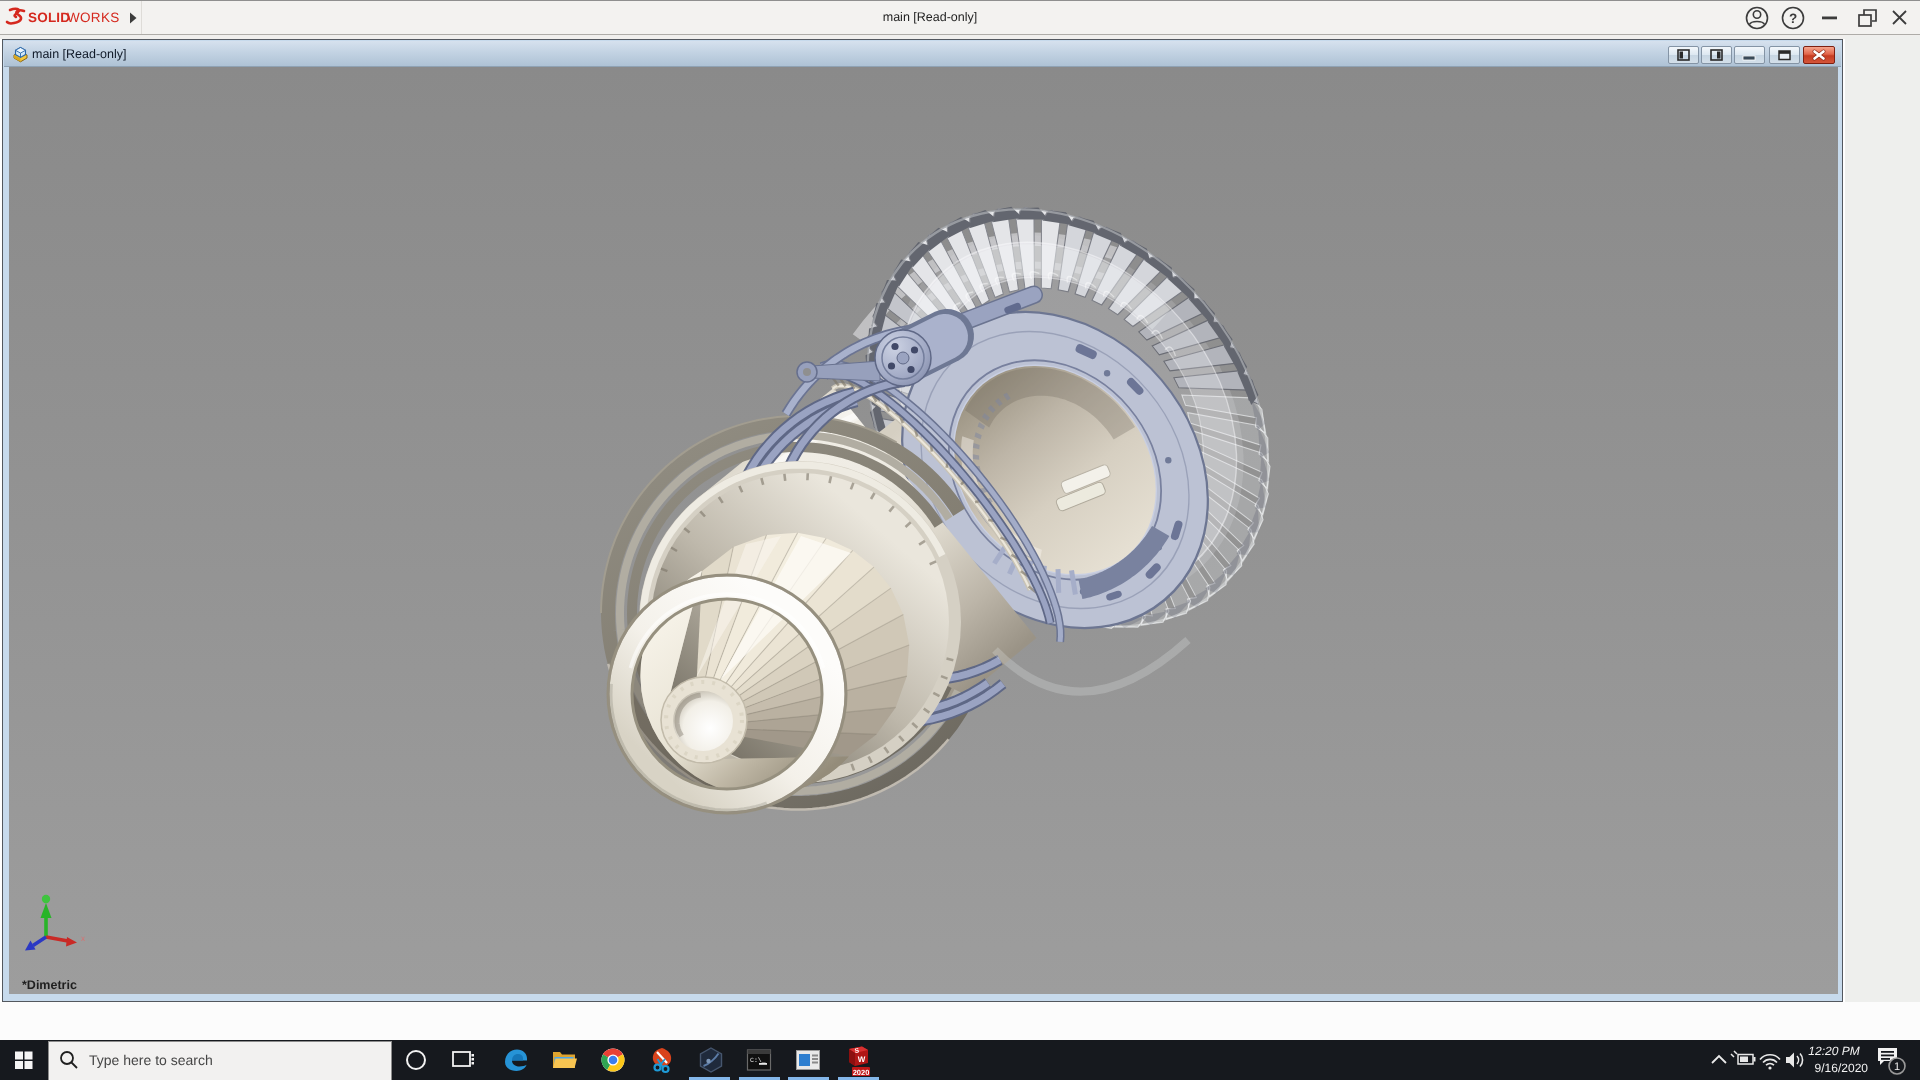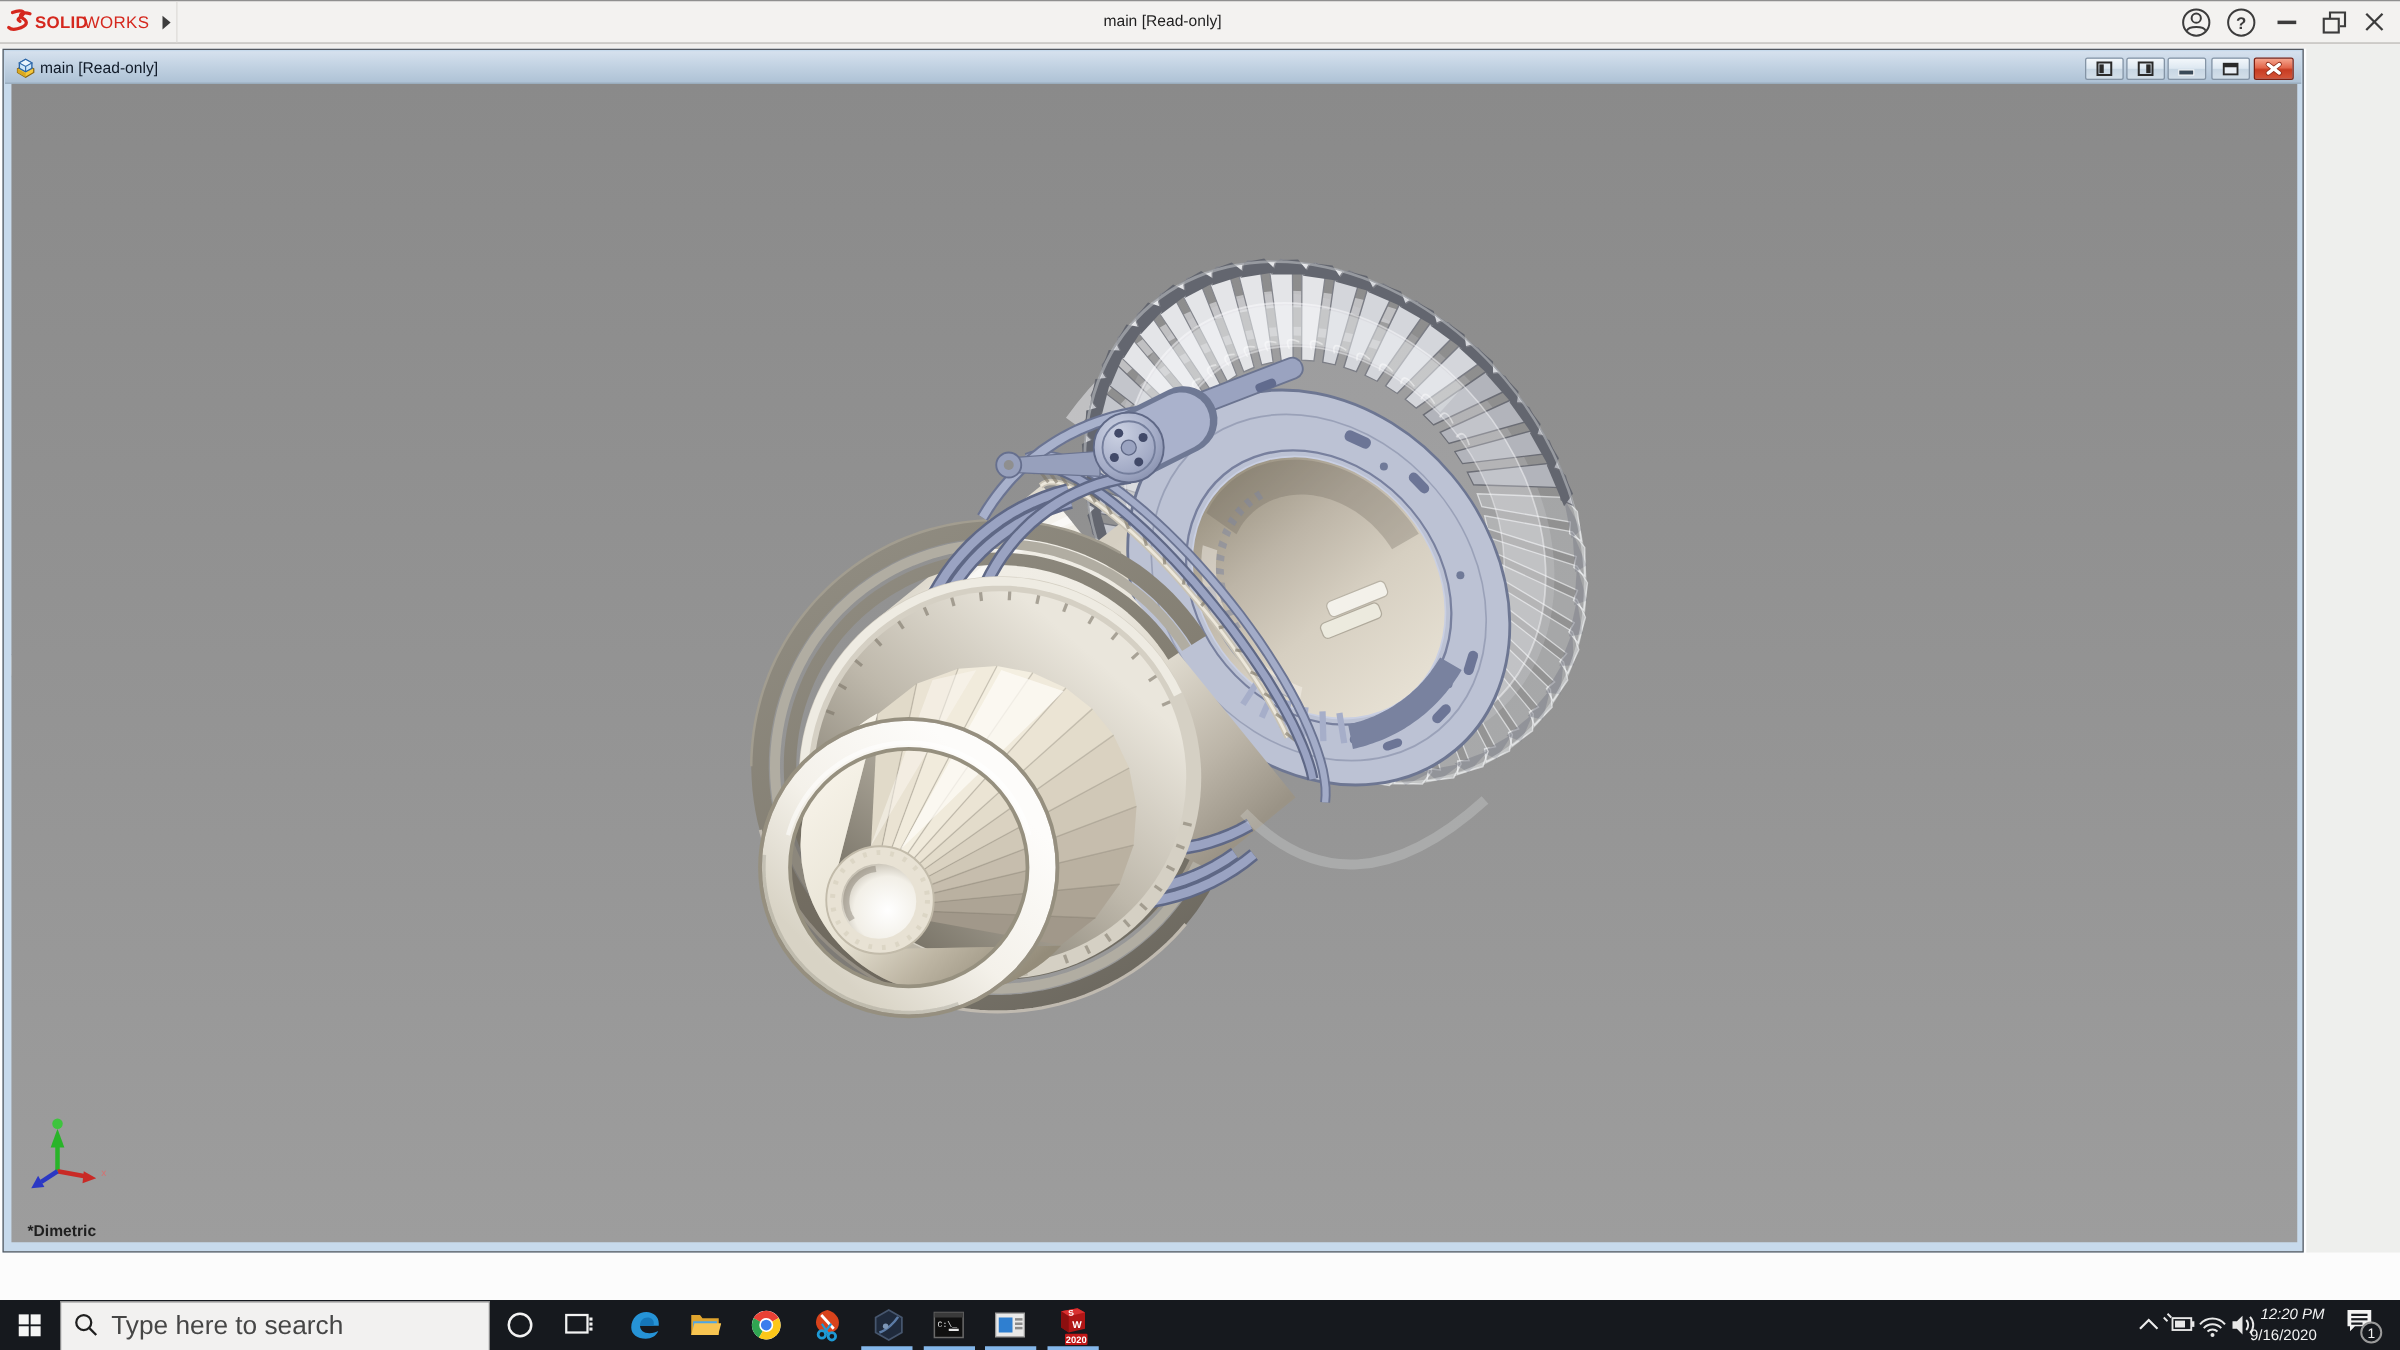--- a/index.html
+++ b/index.html
@@ -470,21 +470,21 @@
       <rect x="24.5" y="11.5" width="8" height="8"></rect>
       <rect x="15" y="21" width="8" height="8"></rect>
       <rect x="24.5" y="21" width="8" height="8"></rect>
     </g>
 </svg>
 <div class="abs" style="left:48px;top:1041px;width:344px;height:39px;background:#f2f1f0;border:1px solid #8c8c8c;border-bottom:none;box-sizing:border-box;"></div>
 <svg class="abs" style="left:56px;top:1048px" width="26" height="26" viewBox="0 0 26 26">
 <circle cx="11" cy="10" r="6" fill="none" stroke="#1f1f1f" stroke-width="1.8"></circle>
 <line x1="15.5" y1="14.5" x2="21" y2="20" stroke="#1f1f1f" stroke-width="1.8"></line>
 </svg>
-<div class="abs" style="left:89px;top:1041px;height:39px;line-height:39px;font-size:21px;color:#464646;">Type here to search</div>
+<div class="abs" style="left:89px;top:1041px;height:39px;line-height:39px;font-size:14px;color:#464646;">Type here to search</div>
 <div class="abs" style="left:406px;top:1050px;width:20px;height:20px;border:2.2px solid #f2f2f2;border-radius:50%;box-sizing:border-box;"></div>
 <svg class="abs" style="left:450px;top:1048px" width="26" height="24" viewBox="0 0 26 24">
 <rect x="3" y="4" width="17" height="14" fill="none" stroke="#f2f2f2" stroke-width="1.8"></rect>
 <rect x="21.5" y="6" width="2.5" height="2.5" fill="#f2f2f2"></rect>
     <rect x="21.5" y="10" width="2.5" height="2.5" fill="#f2f2f2"></rect>
     <rect x="21.5" y="14" width="2.5" height="2.5" fill="#f2f2f2"></rect>
 </svg>
 <svg class="abs" style="left:502px;top:1046px" width="28" height="28" viewBox="0 0 28 28">
 <path d="M3 16 C 3 8, 9 3.5, 15 3.5 C 21 3.5, 25 7.5, 25 12.5 L 25 14.5 L 10 14.5 C 10 18, 13 20.5, 17.5 20.5 C 20.5 20.5, 23 19.8, 24.6 18.8 C 23 22.8, 19 25, 14.6 25 C 8 25, 3 21.5, 3 16 Z" fill="#2693d6"></path>
 <path d="M10 14.5 C 10 10.5, 12.5 8, 16 8 C 19 8, 21 10, 21 12.2 L 21 14.5 Z" fill="#1576b8"></path>
@@ -548,20 +548,20 @@
 <rect x="40" y="16.5" width="8" height="5.5" fill="#e8e8e8"></rect>
 <path d="M37 14 L34 11 M34 17 L31 14" stroke="#e8e8e8" stroke-width="1.5"></path>
 <path d="M60 19.5 A 13 13 0 0 1 80 19.5" fill="none" stroke="#e8e8e8" stroke-width="1.6"></path>
 <path d="M63 22.5 A 9.5 9.5 0 0 1 77 22.5" fill="none" stroke="#e8e8e8" stroke-width="1.6"></path>
 <path d="M66 25.2 A 6 6 0 0 1 74 25.2" fill="none" stroke="#e8e8e8" stroke-width="1.6"></path>
 <circle cx="70" cy="28" r="1.6" fill="#e8e8e8"></circle>
 <polygon points="86,17 89.5,17 94,12.5 94,27.5 89.5,23 86,23" fill="#e8e8e8"></polygon>
 <path d="M97 16 A 6 6 0 0 1 97 24 M 100 13.5 A 9.5 9.5 0 0 1 100 26.5" fill="none" stroke="#e8e8e8" stroke-width="1.6"></path>
 </svg>
 <div class="abs" style="left:1800px;top:1044px;width:68px;text-align:center;font-size:12px;color:#f2f2f2;font-style:italic;">12:20 PM</div>
-<div class="abs" style="left:1800px;top:1061px;width:68px;text-align:left;font-size:12px;color:#f2f2f2;">9/16/2020</div>
+<div class="abs" style="left:1800px;top:1061px;width:68px;text-align:right;font-size:12px;color:#f2f2f2;">9/16/2020</div>
 <svg class="abs" style="left:1872px;top:1044px" width="40" height="34" viewBox="0 0 40 34">
 <path d="M6 4 L25 4 L25 17 L12 17 L8 21 L8 17 L6 17 Z" fill="#f2f2f2"></path>
 <rect x="9" y="7" width="13" height="1.8" fill="#16191e"></rect>
     <rect x="9" y="10.5" width="13" height="1.8" fill="#16191e"></rect>
     <rect x="9" y="14" width="9" height="1.8" fill="#16191e"></rect>
 <circle cx="25" cy="22" r="8" fill="#16191e" stroke="#9a9a9a" stroke-width="1.6"></circle>
 <text x="25" y="26" font-size="11" fill="#f2f2f2" text-anchor="middle">1</text>
 </svg>
 </body></html>

